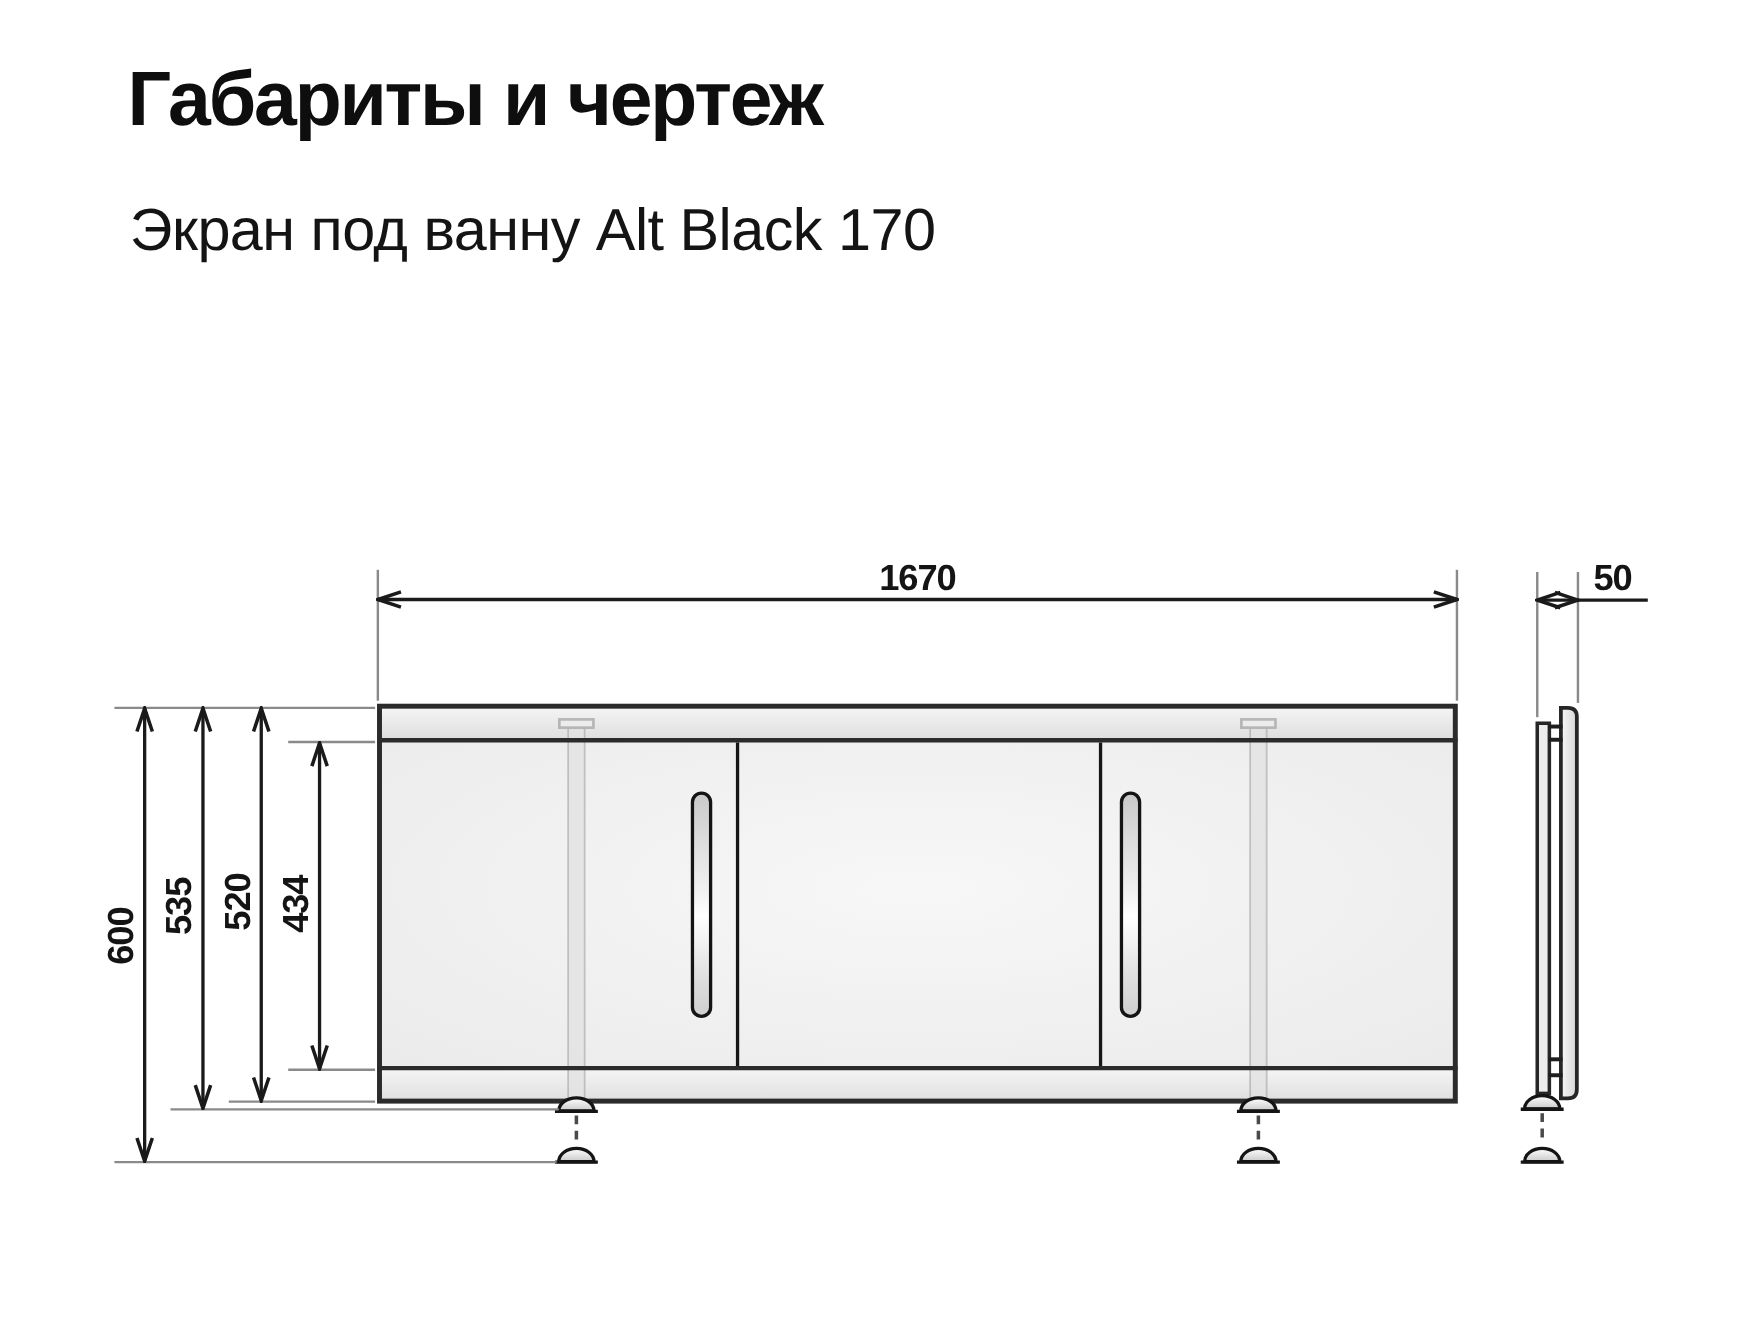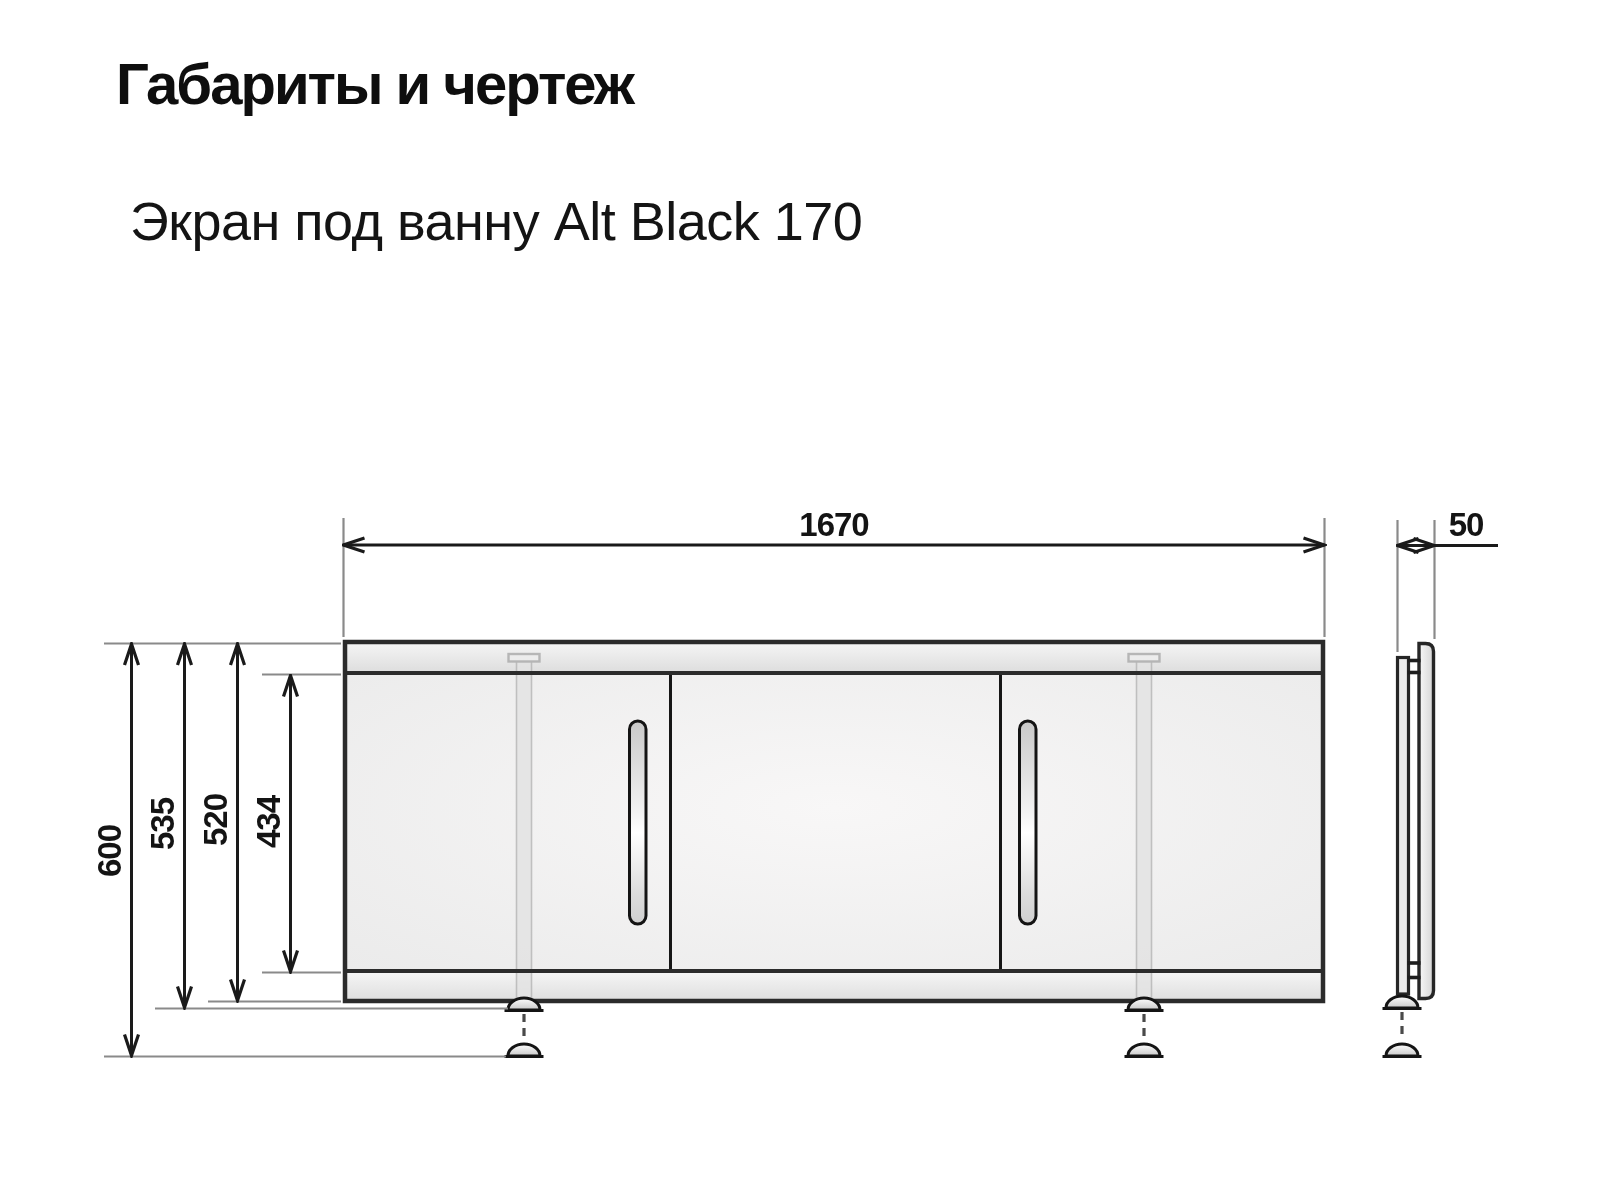--- a/index.html
+++ b/index.html
@@ -9,31 +9,31 @@
     height: 1200px;
     background: #ffffff;
     overflow: hidden;
     font-family: "Liberation Sans", "DejaVu Sans", sans-serif;
   }
   .page-title {
     position: absolute;
     left: 116px;
     top: 50px;
     margin: 0;
-    font-size: 58px;
+    font-size: 70px;
     font-weight: 700;
     letter-spacing: -2px;
     color: #0e0e0e;
     white-space: nowrap;
   }
   .page-subtitle {
     position: absolute;
     left: 118px;
     top: 178px;
-    margin: 12px;
+    margin: 0;
     font-size: 54px;
     font-weight: 400;
     letter-spacing: -0.5px;
     color: #141414;
     white-space: nowrap;
   }
   .drawing-svg {
     position: absolute;
     left: 0; top: 0;
     width: 1600px;

